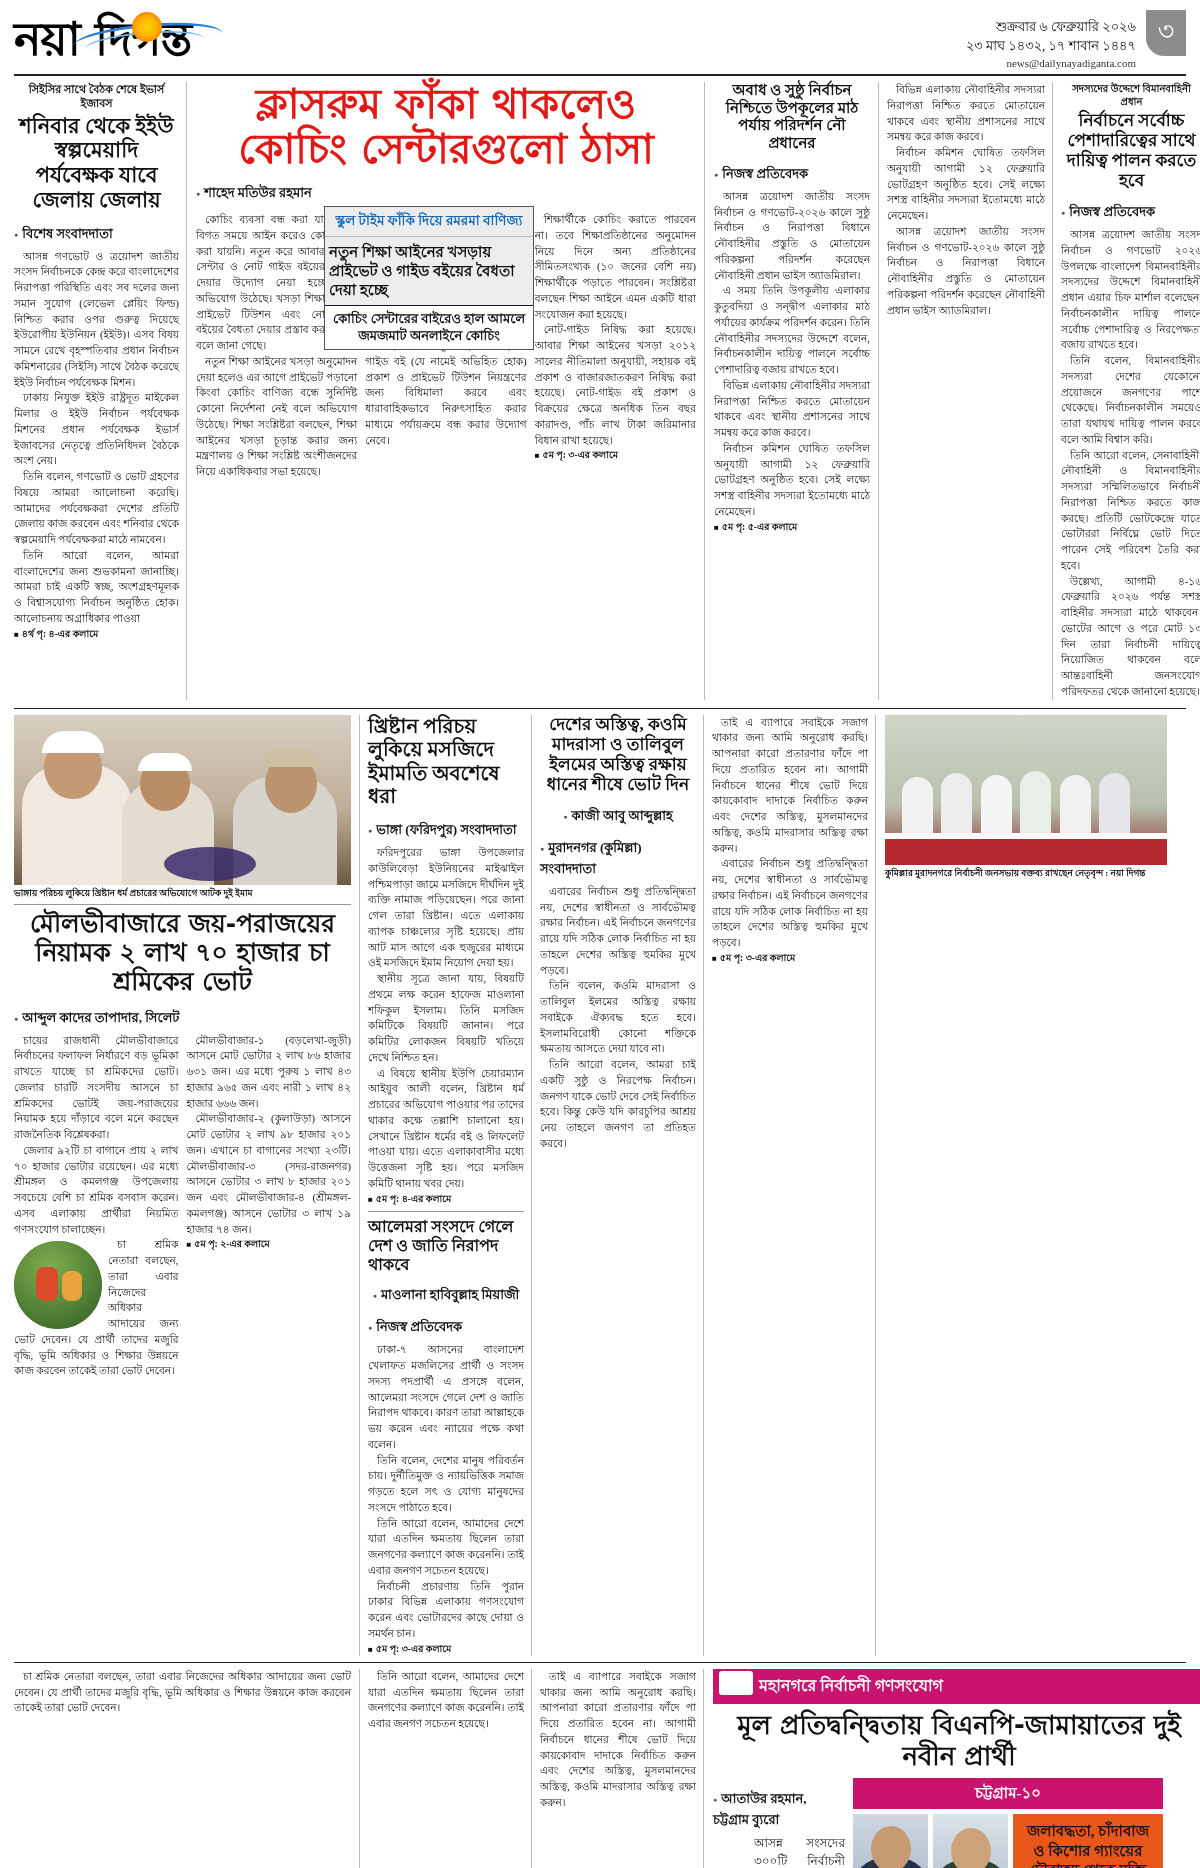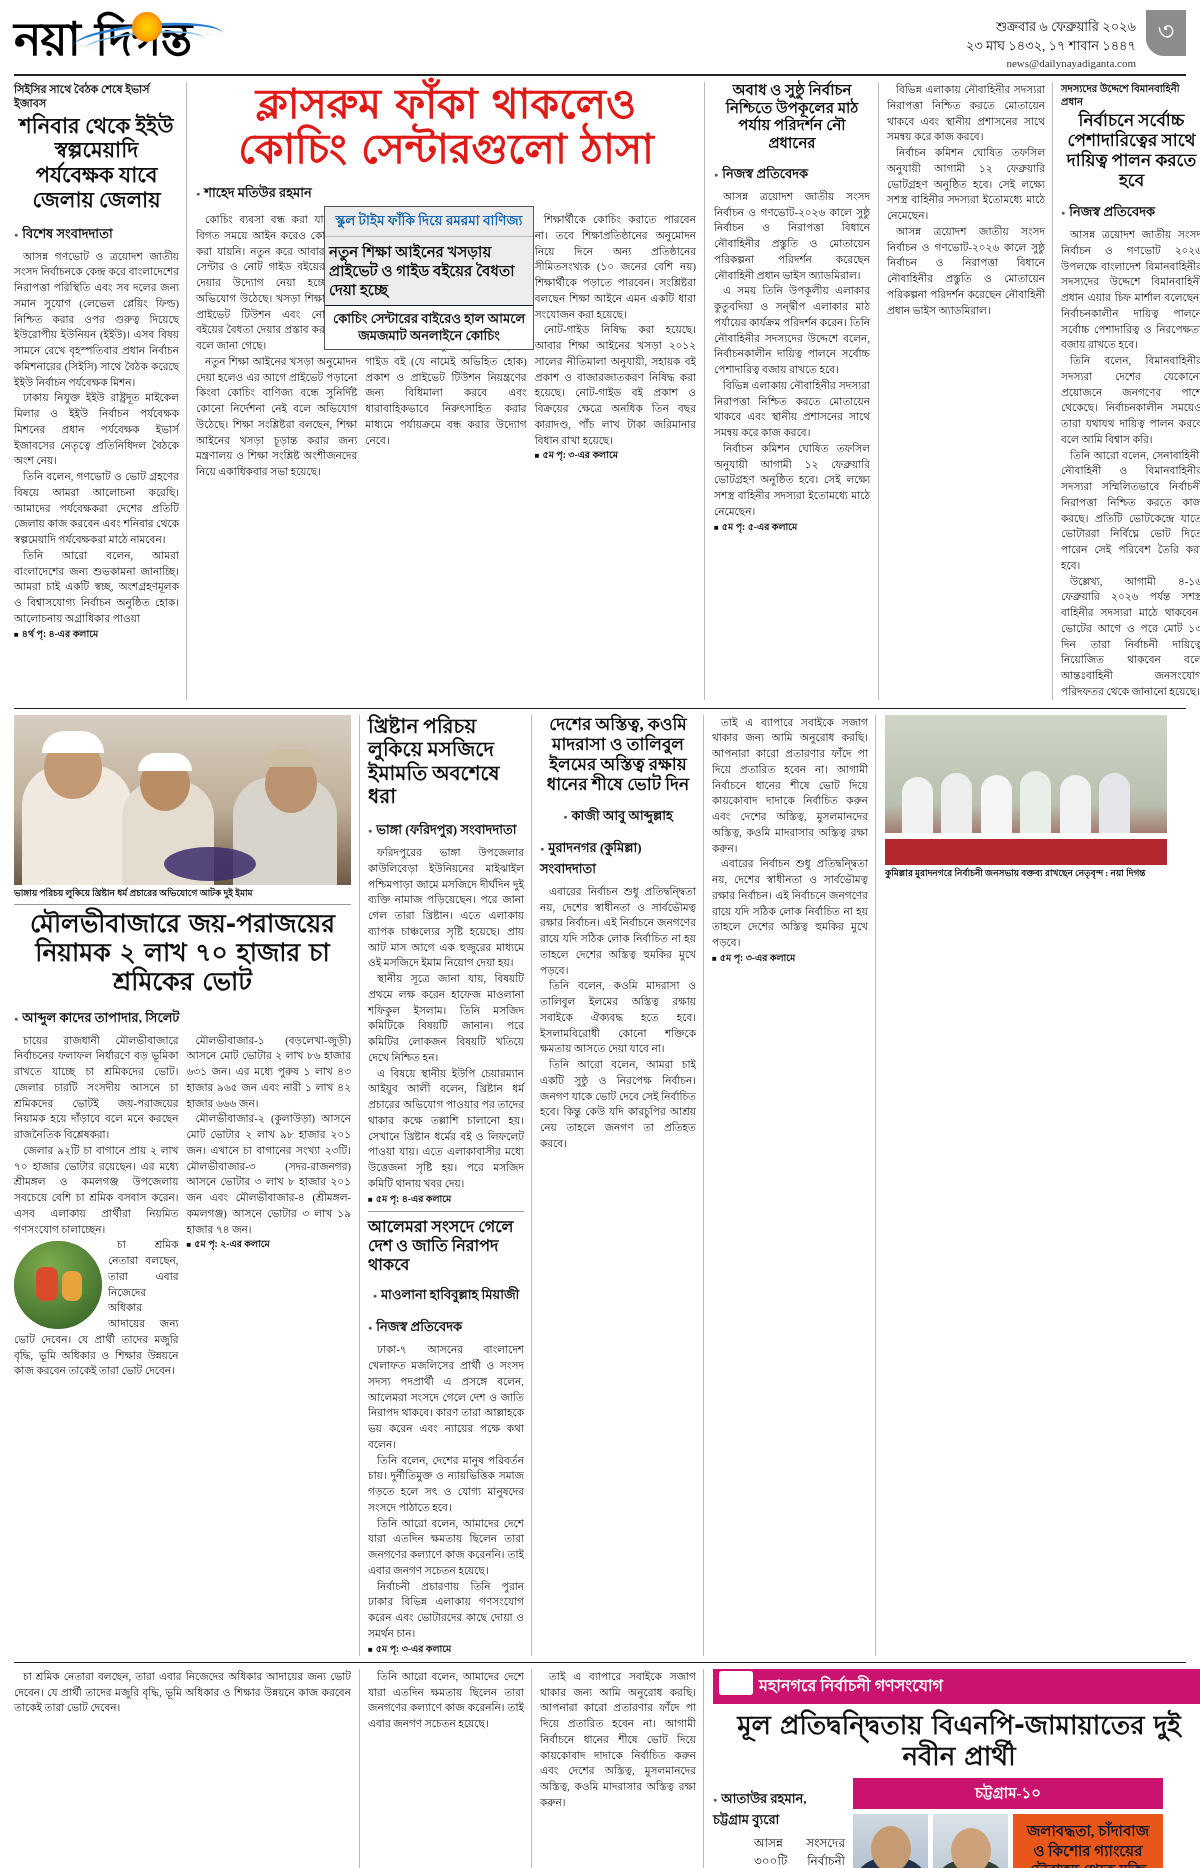--- a/index.html
+++ b/index.html
@@ -27,21 +27,21 @@
   .dateblock .eml{ font-family:"Liberation Serif",serif; font-size:11px; color:#333; }
   .pageno{ width:40px; height:46px; background:#8c8c8c; color:#fff; font-size:26px;
            display:flex; align-items:center; justify-content:center; margin-left:10px;
            border-radius:0 0 0 18px; font-family:"DejaVu Sans",sans-serif; }
   .mast-right{ display:flex; align-items:flex-start; }
 
   
   .col{ font-size:10.5px; line-height:1.5; text-align:justify; }
   .col p{ text-indent:9px; }
   .hl{ font-weight:bold; text-align:center; line-height:1.18; }
-  .kicker{ font-size:11px; font-weight:bold; text-align:left; line-height:1.3; margin-bottom:3px; }
+  .kicker{ font-size:11px; font-weight:bold; text-align:center; line-height:1.3; margin-bottom:3px; }
   .byline{ font-size:13px; font-weight:bold; margin:11px 0 4px 0; }
   .byline:before{ content:"\25CF"; font-size:7px; margin-right:4px; vertical-align:middle; color:#555; }
   .more{ font-weight:bold; font-size:9.5px; }
   .more:before{ content:"\25A0"; margin-right:3px; font-size:8px; }
   .rule{ border-top:1px solid #222; margin:6px 0; }
   .thinrule{ border-top:1px solid #999; margin:5px 0; }
   .vline{ border-left:1px solid #bbb; }
 
   .photo{ background:#cfc9c2; position:relative; overflow:hidden; }
   .cap{ font-size:9px; font-weight:bold; margin-top:3px; line-height:1.3; }

